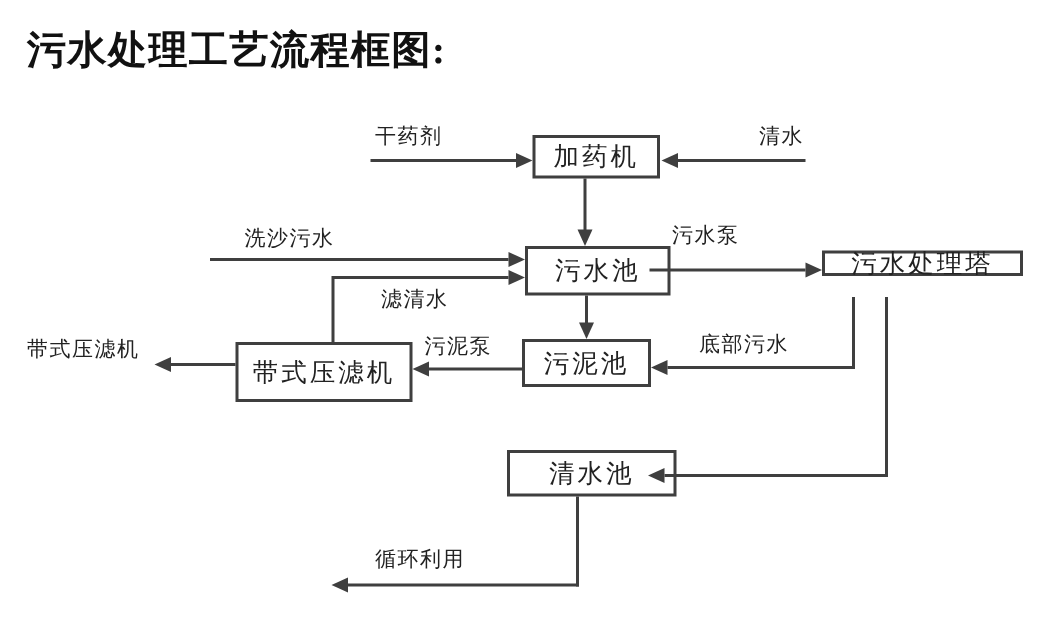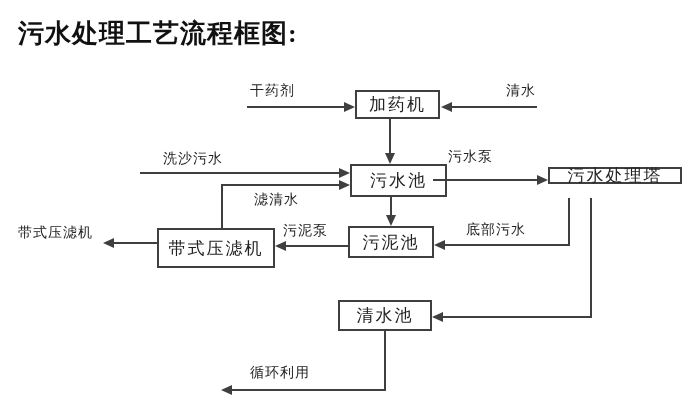--- a/index.html
+++ b/index.html
@@ -40,21 +40,21 @@
 </div>
 <div class="node" style="left:548px;top:167px;width:134px;height:17px;">
   <span>污水处理塔</span>
 </div>
 <div class="node" style="left:348px;top:226px;width:86px;height:32px;">
   <span>污泥池</span>
 </div>
 <div class="node" style="left:157px;top:228px;width:118px;height:40px;">
   <span>带式压滤机</span>
 </div>
-<div class="node" style="left:338px;top:300px;width:94px;height:31px;">
+<div class="node" style="left:338px;top:300px;width:113px;height:31px;">
   <span>清水池</span>
 </div>
 
 <div class="flabel" style="left:250px;top:82px;">干药剂</div>
 <div class="flabel" style="left:477px;top:82px;margin-left:29px;">清水</div>
 <div class="flabel" style="left:163px;top:150px;">洗沙污水</div>
 <div class="flabel" style="left:448px;top:148px;">污水泵</div>
 <div class="flabel" style="left:254px;top:191px;">滤清水</div>
 <div class="flabel" style="left:283px;top:222px;">污泥泵</div>
 <div class="flabel" style="left:466px;top:221px;">底部污水</div>

